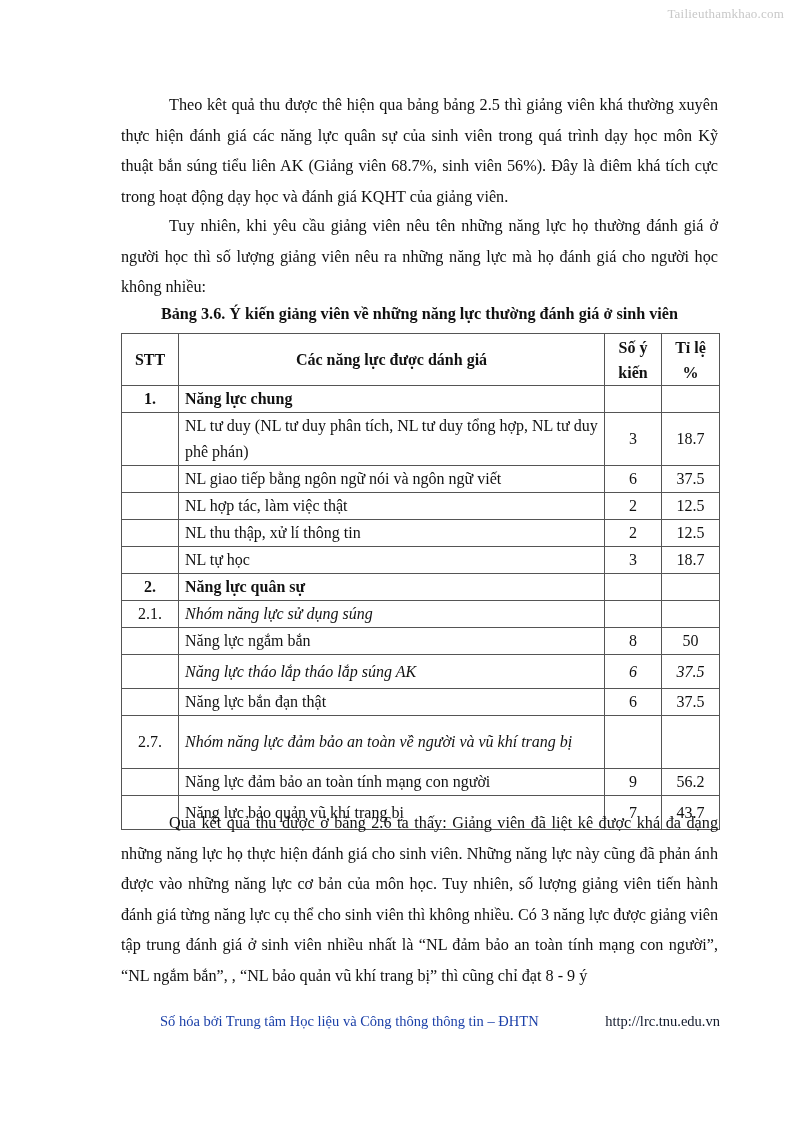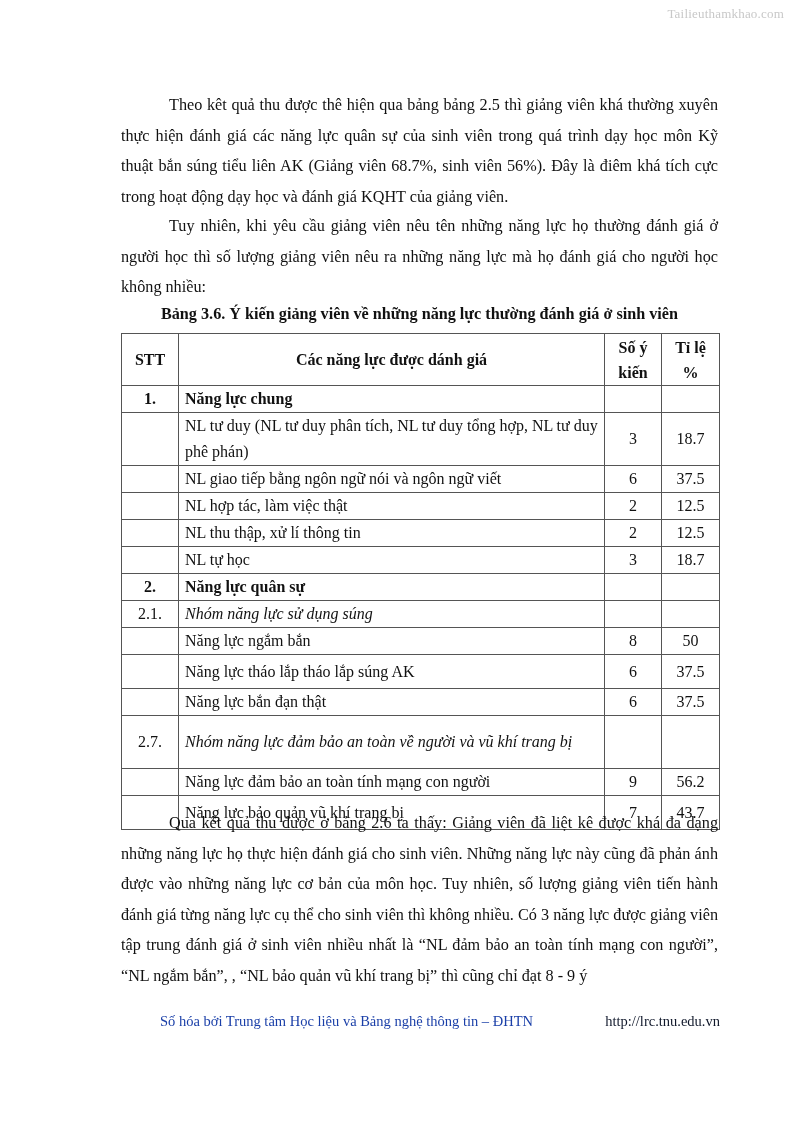--- a/index.html
+++ b/index.html
@@ -113,21 +113,21 @@
         <td class="ital">Nhóm năng lực sử dụng súng</td>
         <td class="c-num"></td>
         <td class="c-num"></td>
       </tr>
       <tr style="height: 27px;">
         <td class="c-stt"></td>
         <td>Năng lực ngắm bắn</td>
         <td class="c-num">8</td>
         <td class="c-num">50</td>
       </tr>
-      <tr style="height: 34px;">
+      <tr style="height: 34px; font-style: italic;">
         <td class="c-stt"></td>
         <td>Năng lực tháo lắp tháo lắp súng AK</td>
         <td class="c-num">6</td>
         <td class="c-num">37.5</td>
       </tr>
       <tr style="height: 26px;">
         <td class="c-stt"></td>
         <td>Năng lực bắn đạn thật</td>
         <td class="c-num">6</td>
         <td class="c-num">37.5</td>
@@ -149,15 +149,15 @@
         <td>Năng lực bảo quản vũ khí trang bị</td>
         <td class="c-num">7</td>
         <td class="c-num">43.7</td>
       </tr>
     </tbody>
 </table>
 
 <p class="para" style="top:808px;">Qua kết quả thu được ở bảng 2.6 ta thấy: Giảng viên đã liệt kê được khá đa dạng những năng lực họ thực hiện đánh giá cho sinh viên. Những năng lực này cũng đã phản ánh được vào những năng lực cơ bản của môn học. Tuy nhiên, số lượng giảng viên tiến hành đánh giá từng năng lực cụ thể cho sinh viên thì không nhiều. Có 3 năng lực được giảng viên tập trung đánh giá ở sinh viên nhiều nhất là “NL đảm bảo an toàn tính mạng con người”, “NL ngắm bắn”, , “NL bảo quản vũ khí trang bị” thì cũng chỉ đạt 8 - 9 ý</p>
 
 <div class="footer">
-  <span>Số hóa bởi Trung tâm Học liệu và Bảng nghệ thông tin – ĐHTN</span>
+  <span>Số hóa bởi Trung tâm Học liệu và Công thông thông tin – ĐHTN</span>
   <span class="url">http://lrc.tnu.edu.vn</span>
 </div>
 
 </body></html>

